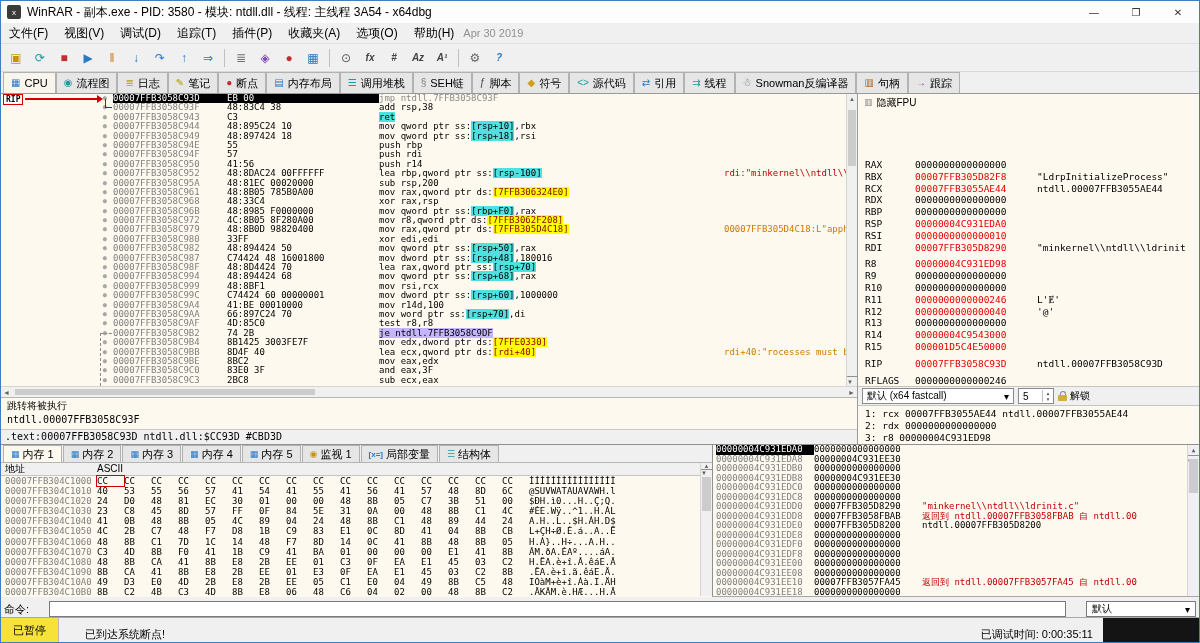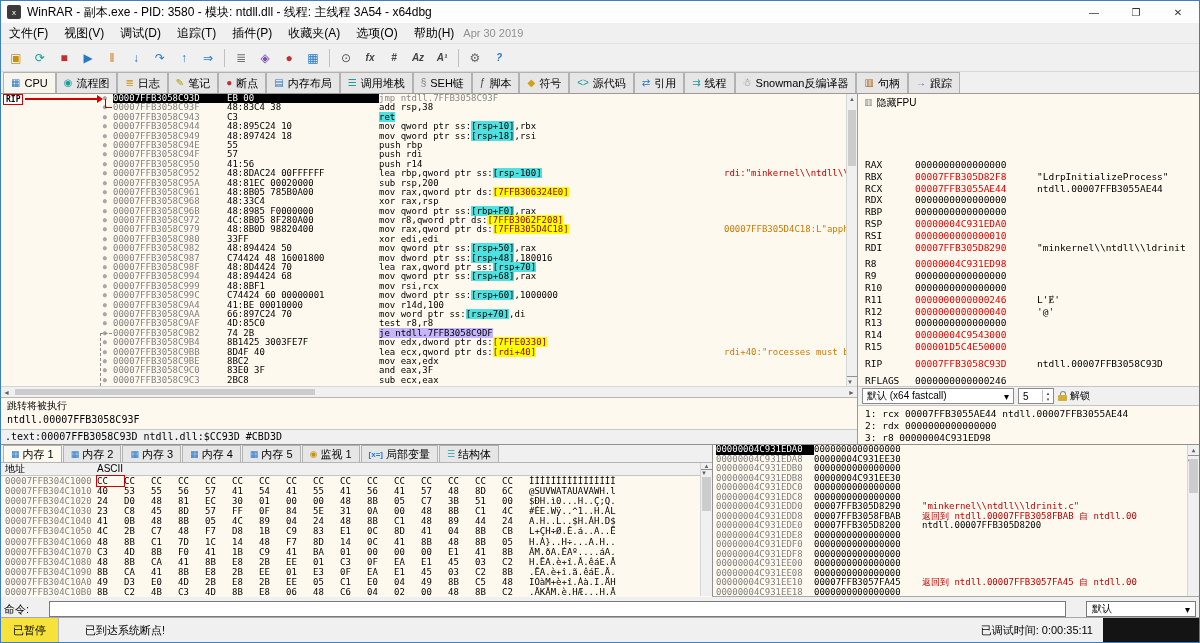--- a/index.html
+++ b/index.html
@@ -119,21 +119,21 @@
   .nt-red{color:#c00000;}
   .nt-blk{color:#000;}
   .stk-scroll{position:absolute;right:0;top:0;bottom:0;width:12px;background:#f0f0f0;border-left:1px solid #d5d5d5;font-size:6px;color:#606060;text-align:center;}
 
   
   .cmdbar{height:21px;display:flex;align-items:flex-end;background:#f0f0f0;border-top:1px solid #a8a8a8;padding:0 3px;gap:20px;font-size:11px;flex:0 0 auto;}
   .cmd-input{flex:1;height:16px;border:1px solid #7a7a7a;background:#fff;font:11px "DejaVu Sans Mono",monospace;padding:0 3px;}
   .cmd-default{width:110px;height:16px;background:#fff;border:1px solid #7a7a7a;display:flex;justify-content:space-between;align-items:center;padding:0 5px;font-size:10px;}
 
   
-  .statusbar{height:27px;display:flex;align-items:center;background:#f0f0f0;border-top:1px solid #a8a8a8;font-size:11px;flex:1;}
+  .statusbar{height:27px;display:flex;align-items:flex-end;background:#f0f0f0;border-top:1px solid #a8a8a8;font-size:11px;flex:1;}
   .badge-paused{background:#f7e23c;border-right:1px solid #b5b5b5;padding:0 12px;height:100%;display:flex;align-items:center;}
   .sb-msg{padding:0 26px;}
   .sb-time{margin-left:auto;padding:0 10px;}
   .sb-black{width:96px;height:100%;background:#141414;}
 </style>
 </head>
 <body>
 
 <div class="window">
 

